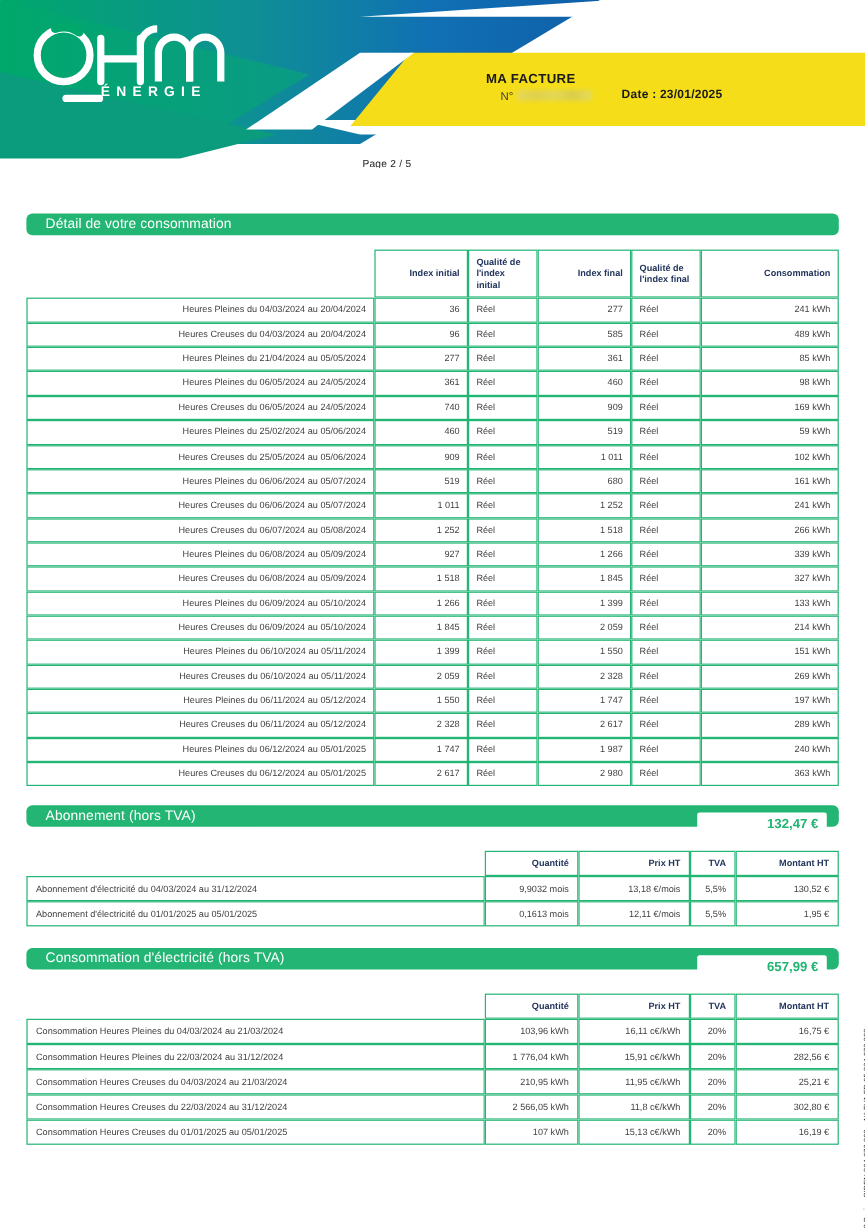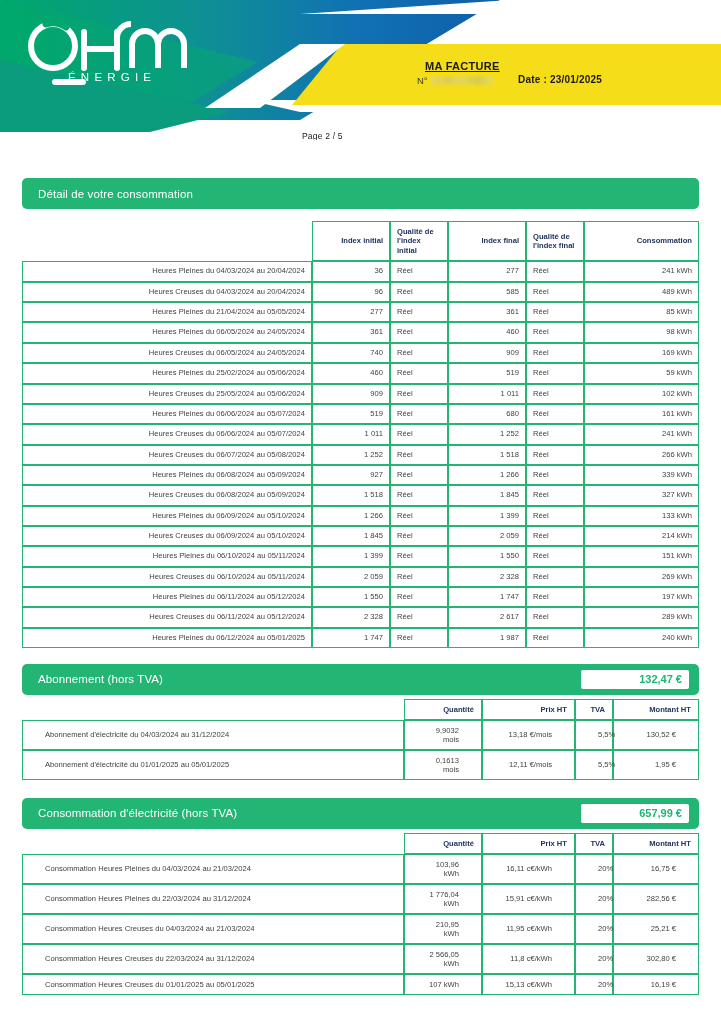--- a/index.html
+++ b/index.html
@@ -11,46 +11,46 @@
   }
   .page { position: relative; width: 721px; height: 1024px; background:#fff; }
 
   
   .header { position: relative; width: 721px; height: 140px; overflow: hidden; }
   .hdr-svg { position:absolute; top:0; left:0; }
   .logo-wrap {
     position: absolute; left: 22px; top: 16px; width: 180px; height: 72px;
   }
   .logo-sub {
-    position: absolute; left: 46px; top: 55px;
-    color: #ffffff; font-size: 11.5px; letter-spacing: 5.2px; font-weight: 400;
+    position: absolute; left: 62px; top: 55px;
+    color: #ffffff; font-size: 11.5px; letter-spacing: 5.2px; font-weight: 700;
   }
   .page-num {
     position: absolute; left: 302px; top: 91px;
     font-size: 8.5px; color: #1a1a1a; letter-spacing: .2px; margin-top: 40px;
   }
   .inv-title {
-    position: absolute; left: 425px; top: 60px;
-    font-size: 11px; font-weight: bold; color: #1a1a1a; letter-spacing: .3px; text-decoration: underline;
+    position: absolute; left: 405px; top: 60px;
+    font-size: 11px; font-weight: bold; color: #1a1a1a; letter-spacing: .3px;
   }
   .inv-numline { position: absolute; left: 417px; top: 75px; font-size: 9.5px; color:#3a3a3a; }
   .inv-num-redact {
     display:inline-block; width: 62px; height: 9px; vertical-align: -1px;
     margin-left: 3px; border-radius: 1px;
     background: linear-gradient(90deg,#e8d75f,#ded04e,#e3d85a,#d8cc4a,#e5dc62);
     filter: blur(1.6px); opacity:.95;
   }
   .inv-date {
     position: absolute; left: 518px; top: 74px;
     font-size: 10px; font-weight: bold; color: #1a1a1a; letter-spacing:.2px;
   }
 
   
   .sec-bar {
-    position: relative; margin: 0 22px; height: 31px; border-radius: 5px;
+    position: relative; margin: 0 22px; height: 18px; border-radius: 5px;
     background: #22b573; display:flex; align-items:center;
   }
   .sec-bar .sec-title {
     color:#fff; font-size: 11.5px; padding-left: 16px; letter-spacing:.1px;
   }
   .sec-amount {
     position:absolute; right: 10px; top: 6px; height: 19px; width: 108px;
     background:#fff; border-radius:2px; display:flex; align-items:center;
     justify-content:flex-end; padding-right:7px;
     color:#22b573; font-size: 11px; font-weight:600;text-align:center;
@@ -73,29 +73,29 @@
   .t-main td {
     border: 1.6px solid #22b573; background:#fff;
     padding: 5px 6px; height: 19px; line-height:1.1;
   }
   .t-main td.lbl { border-left:1.6px solid #22b573; text-align:right; color:#3f3f3f; }
   .t-main td.r { text-align: right; }
   .t-main td.l { text-align: left; }
   .t-main .blank { border: none; background: transparent; }
 
   
-  .t-bill { margin-top: 4px; }
+  .t-bill { margin-top: 20px; }
   .t-bill th {
     border: 1.6px solid #22b573; background:#fff;
     color:#22355c; font-size:7.6px; font-weight:bold;
     padding: 5px 7px; text-align:right; vertical-align:middle;
   }
   .t-bill td {
     border: 1.6px solid #22b573; background:#fff;
-    padding: 5px 22px; height: 18px; text-align:right;
+    padding: 5px 7px; height: 18px; text-align:right;
   }
   .t-bill td.lbl { text-align:left; }
   .t-bill .blank { border:none; background:transparent; }
 
   
   .legal {
     position:absolute; right: 2px; top: 420px;
     font-size: 6.2px; color:#2b2b2b; white-space: nowrap;
     transform-origin: right top; transform: rotate(-90deg) translateX(-100%);
     letter-spacing: .1px;
@@ -327,20 +327,28 @@
           <td class="r">289 kWh</td>
         </tr>
         <tr>
           <td class="lbl">Heures Pleines du 06/12/2024 au 05/01/2025</td>
           <td class="r">1 747</td>
           <td class="l">Réel</td>
           <td class="r">1 987</td>
           <td class="l">Réel</td>
           <td class="r">240 kWh</td>
         </tr>
+        <tr>
+          <td class="lbl">Heures Creuses du 06/12/2024 au 05/01/2025</td>
+          <td class="r">2 617</td>
+          <td class="l">Réel</td>
+          <td class="r">2 980</td>
+          <td class="l">Réel</td>
+          <td class="r">363 kWh</td>
+        </tr>
       </tbody>
   </table>
 
   <div class="sp-abo"></div>
   <div class="sec-bar">
     <span class="sec-title">Abonnement (hors TVA)</span>
     <span class="sec-amount">132,47 €</span>
   </div>
 
   <table class="tbl t-bill">

